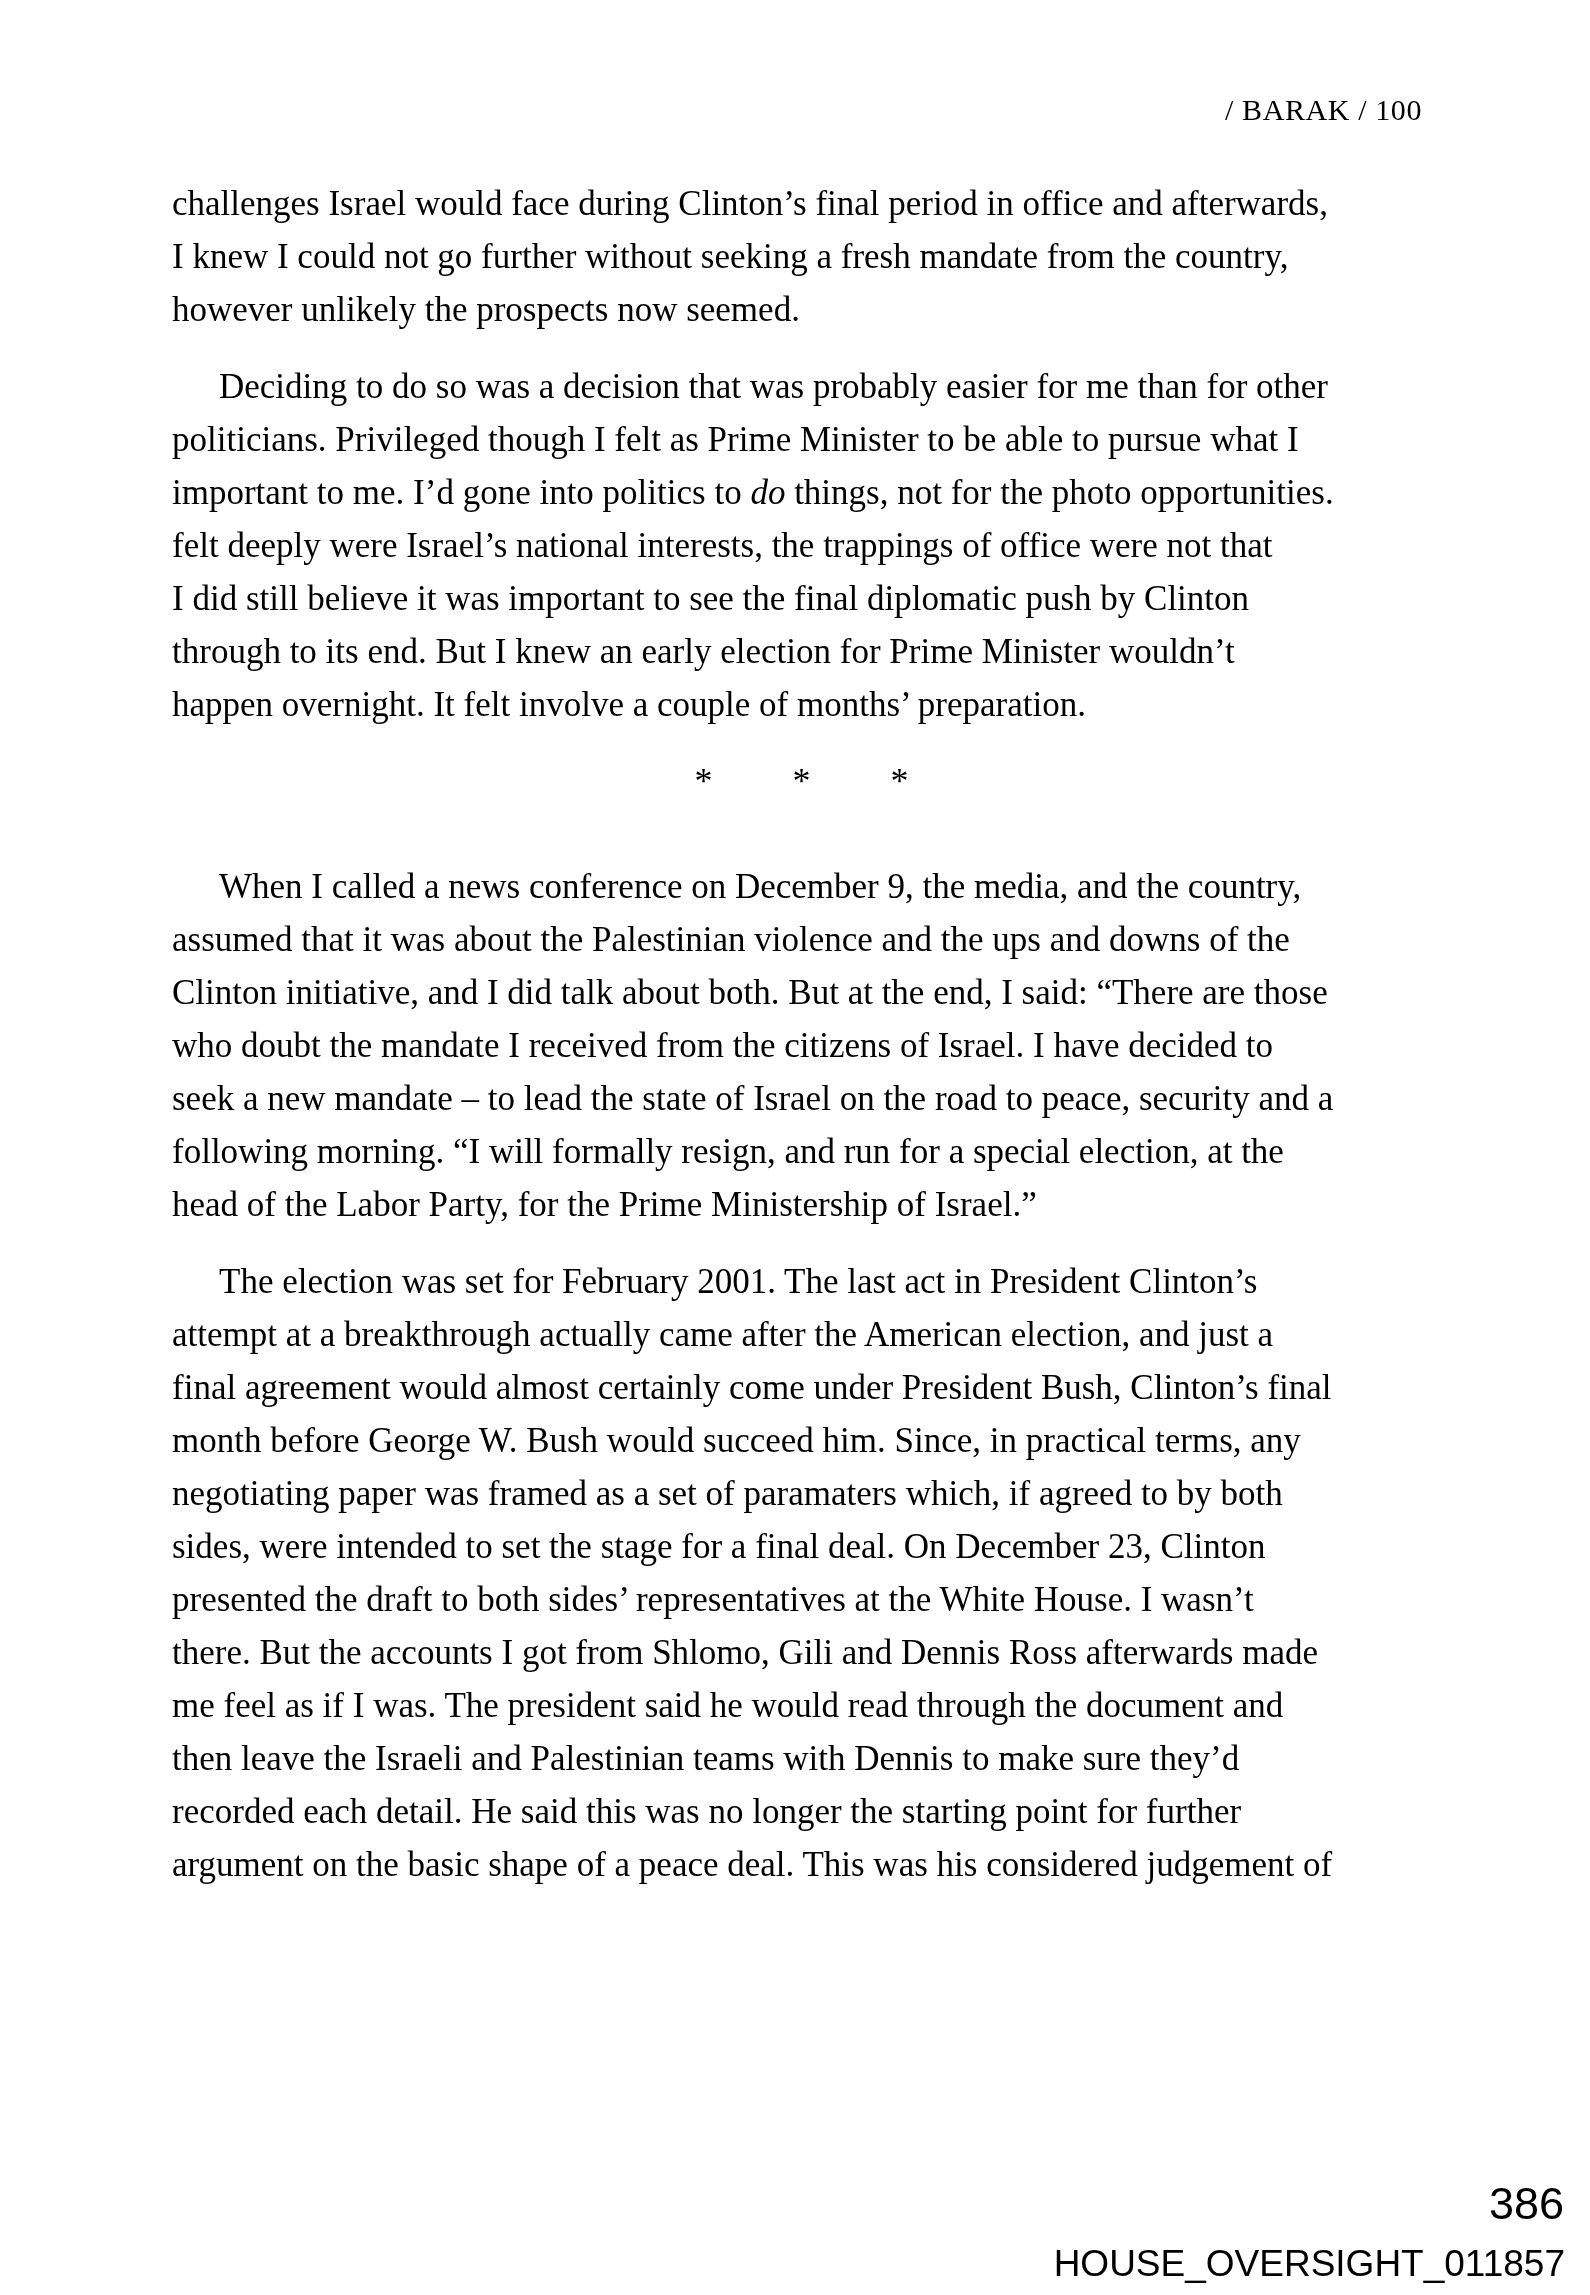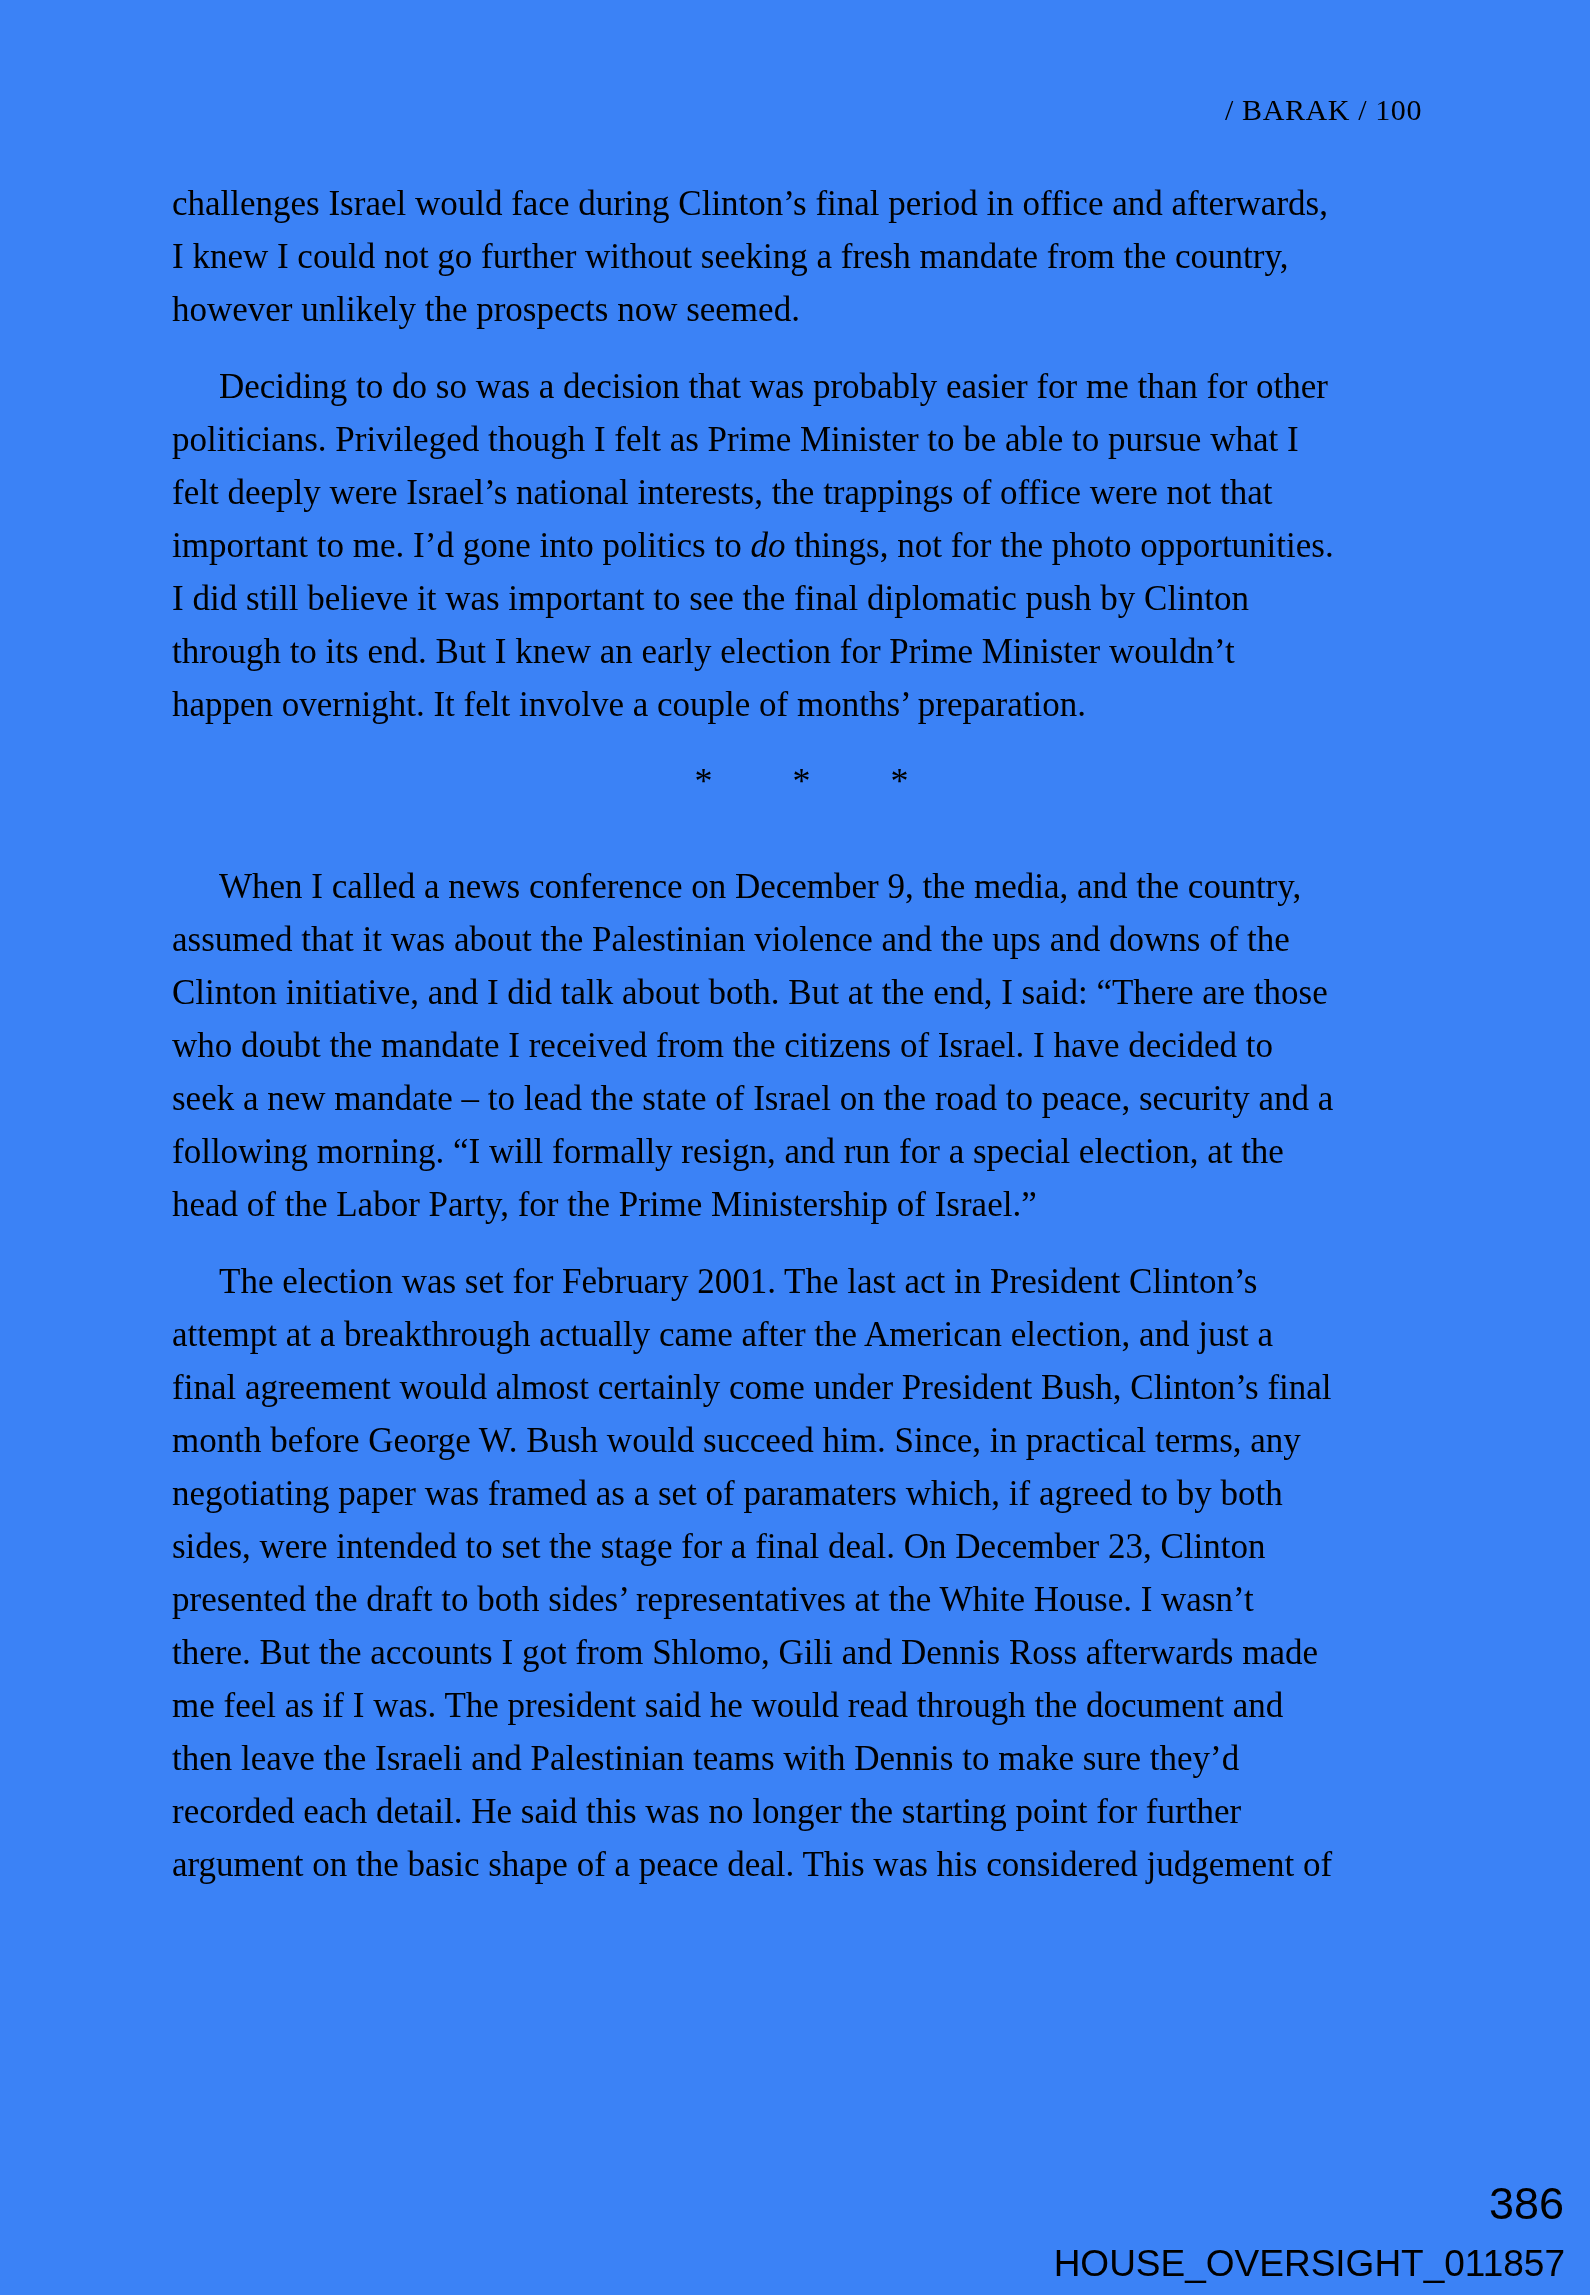--- a/index.html
+++ b/index.html
@@ -1,20 +1,20 @@
 <!DOCTYPE html>
 <html style="font-size:10.3px"><head>
 <meta charset="utf-8">
 <style>
   html, body { margin: 0; padding: 0; background: #e8e8e8; }
   .page {
     position: relative;
     width: 1591px;
     height: 2295px;
-    background: #3b82f6;
+    background: #ffffff;
     color: #000000;
     font-family: "Liberation Serif", serif;
     overflow: hidden;
     margin: 0 auto;
   }
   .running-header {
     margin: 92px 169px 0 172px;
     text-align: right;
     font-size: 30px;
     line-height: 35px;
@@ -64,22 +64,22 @@
 
   <main class="page-body">
       <div class="para block">
         <div class="line">challenges Israel would face during Clinton’s final period in office and afterwards,</div>
         <div class="line">I knew I could not go further without seeking a fresh mandate from the country,</div>
         <div class="line">however unlikely the prospects now seemed.</div>
       </div>
       <div class="para block indent">
         <div class="line">Deciding to do so was a decision that was probably easier for me than for other</div>
         <div class="line">politicians. Privileged though I felt as Prime Minister to be able to pursue what I</div>
+        <div class="line">important to me. I’d gone into politics to <i>do</i> things, not for the photo opportunities.</div>
         <div class="line">felt deeply were Israel’s national interests, the trappings of office were not that</div>
-        <div class="line">important to me. I’d gone into politics to <i>do</i> things, not for the photo opportunities.</div>
         <div class="line">I did still believe it was important to see the final diplomatic push by Clinton</div>
         <div class="line">through to its end. But I knew an early election for Prime Minister wouldn’t</div>
         <div class="line">happen overnight. It felt involve a couple of months’ preparation.</div>
       </div>
       <div class="separator block">
         <span>*</span>
         <span>*</span>
         <span>*</span>
       </div>
       <div class="para block indent">

